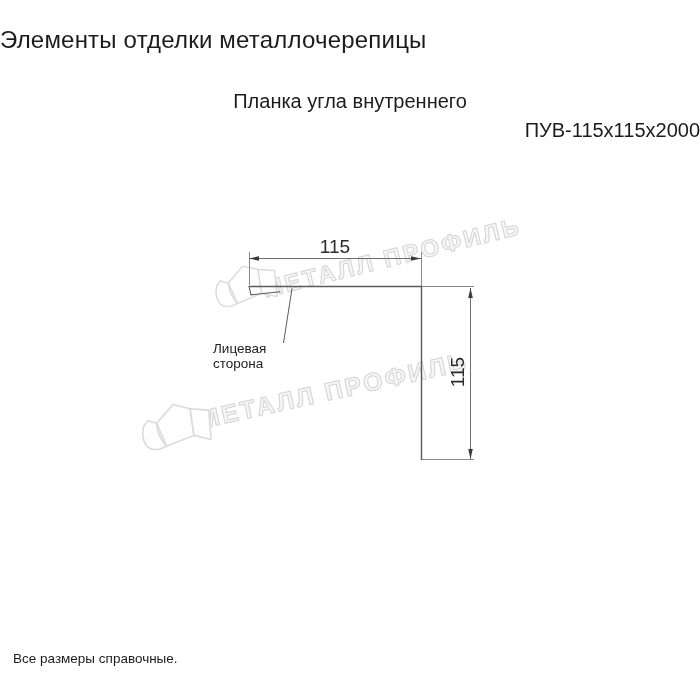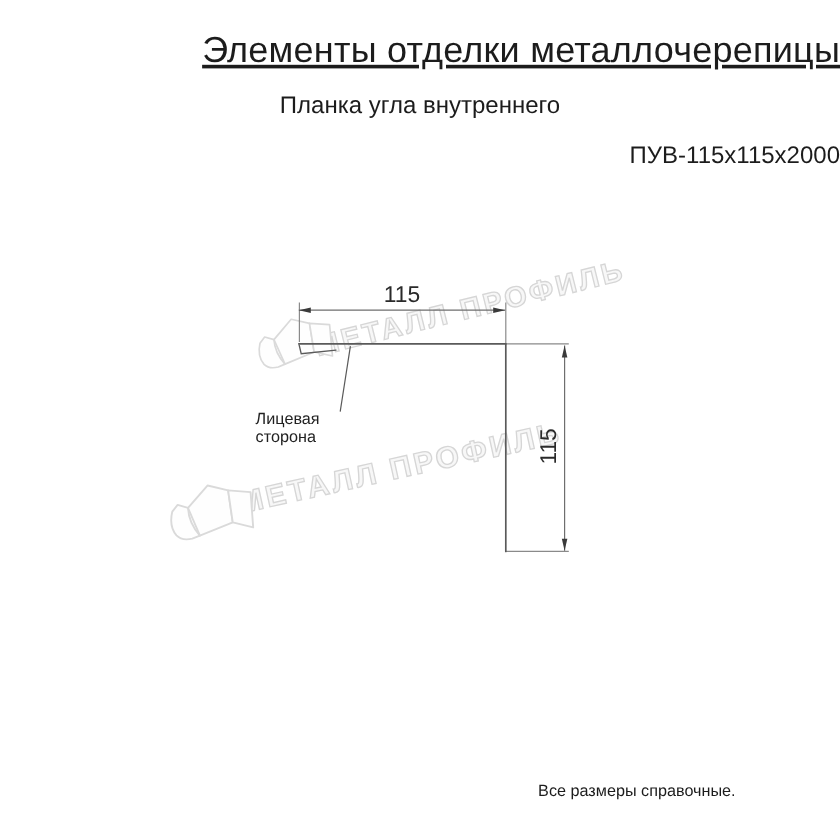--- a/index.html
+++ b/index.html
@@ -5,25 +5,25 @@
   html,body{margin:0;padding:0;}
   body{
     width:700px;height:700px;position:relative;overflow:hidden;
     background:#ffffff;
     font-family:"Liberation Sans", sans-serif;
     color:#1e1e1e;
   }
   .abs{position:absolute;}
   
   .page-title{
-    left:0;top:26px;width:700px;text-align:right;
-    font-size:30px;letter-spacing:0.2px;color:#1c1c1c;text-decoration:underline;
+    left:0;top:26px;width:700px;text-align:left;
+    font-size:24px;letter-spacing:0.2px;color:#1c1c1c;
   }
   .subtitle{
-    left:0;top:77px;width:700px;text-align:center;
+    left:0;top:90px;width:700px;text-align:center;
     font-size:20px;color:#1c1c1c;
   }
   .product-code{
     left:0;top:119px;width:700px;text-align:right;
     font-size:20px;color:#1c1c1c;
   }
   
   .wm-text{
     font-weight:bold;font-size:24px;letter-spacing:2.5px;white-space:nowrap;
     color:#f7f7f7;
@@ -44,21 +44,21 @@
     transform:rotate(-90deg);transform-origin:center center;
   }
   .face-label{
     left:213px;top:341px;width:88px;z-index:3;
     font-size:13.5px;line-height:1.12;text-align:left;
     white-space:pre-line;color:#222;
   }
   
   .footer{
     left:13px;top:650px;width:600px;z-index:3;
-    font-size:13.5px;line-height:17px;color:#1c1c1c;text-align:right;
+    font-size:13.5px;line-height:17px;color:#1c1c1c;
   }
 </style>
 </head>
 <body>
 
 <div class="abs wm-text wm1">МЕТАЛЛ ПРОФИЛЬ</div>
 <div class="abs wm-text wm2">МЕТАЛЛ ПРОФИЛЬ</div>
 
 <svg class="abs drawing" width="700" height="700" viewBox="0 0 700 700">
 

